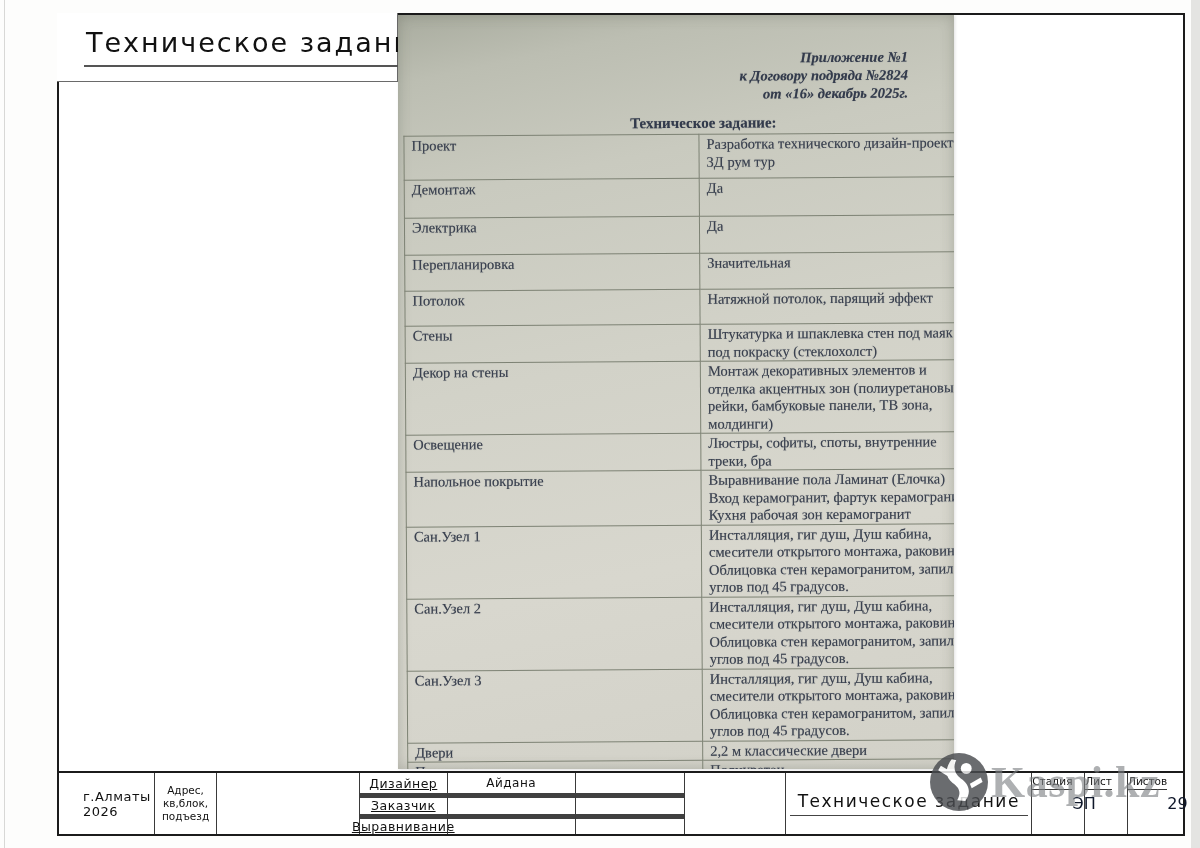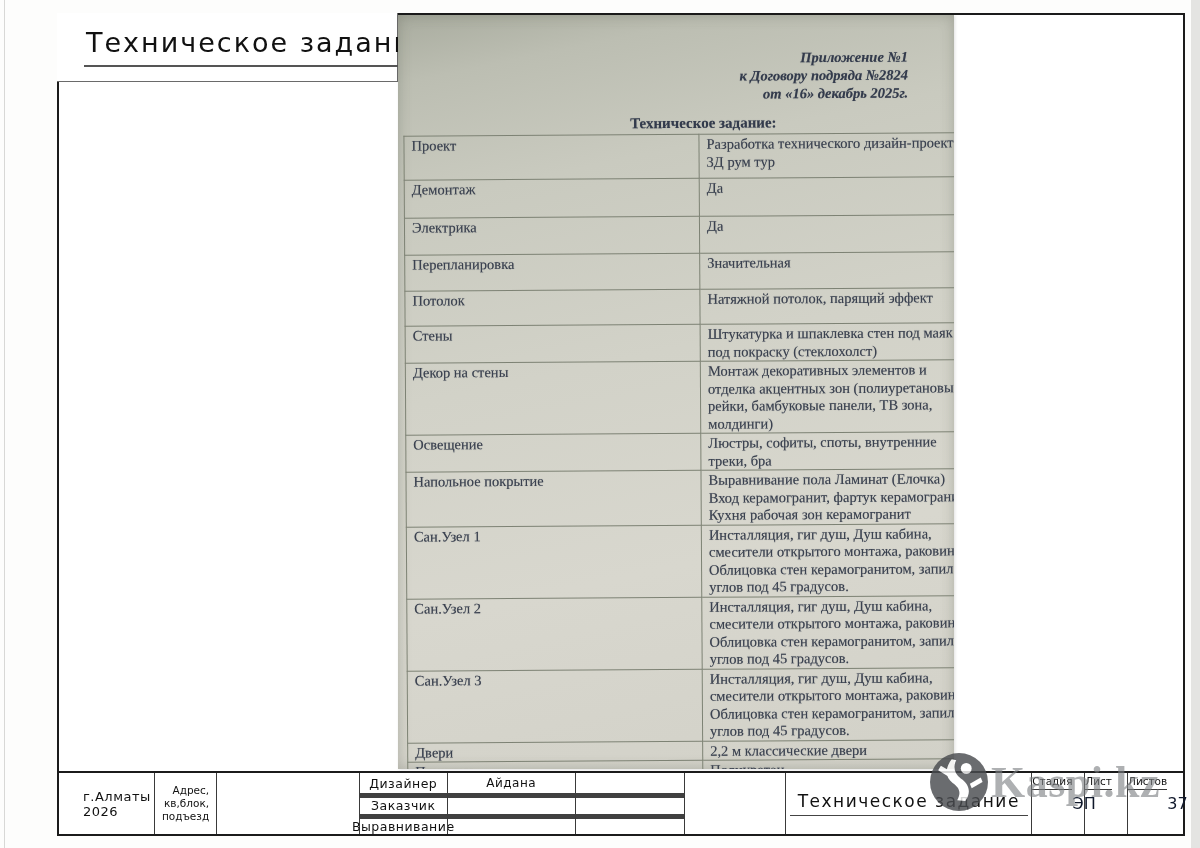--- a/index.html
+++ b/index.html
@@ -54,29 +54,29 @@
   table.doc-table tr:nth-of-type(14) td { height:19px; }
 
   
   .tb { position:absolute; left:57px; top:771px; width:1128px; height:65px;
         border:2px solid #1b1b1b; background:#fff; display:flex; }
   .tb .cell { border-left:1px solid #3a3a3a; height:100%; position:relative; }
   .tb .cell:first-child { border-left:none; }
   .c-city { width:95px; display:flex; align-items:center; justify-content:center;
             font-size:13px; letter-spacing:0.5px; color:#111;padding-left:24px; }
   .c-addr { width:63px; display:flex; align-items:center; justify-content:center;
-            font-size:10.5px; line-height:13px; text-align:right; white-space:pre-line; color:#111; }
+            font-size:10.5px; line-height:13px; text-align:center; white-space:pre-line; color:#111; }
   .c-empty1 { width:143px; }
   .c-sign { width:325px; display:grid; grid-template-columns:87px 128px 110px;
             grid-template-rows:1fr 1fr 1fr; }
   .c-sign > div { border-left:1px solid #3a3a3a; border-top:5px solid #404040;
                   display:flex; align-items:center; justify-content:center;
                   font-size:12.5px; letter-spacing:0.5px; color:#111; }
   .c-sign > div:nth-child(-n+3) { border-top:none; }
-  .c-sign > div:nth-child(3n+1) { border-left:none; }
+  .c-sign > div:nth-child(3n+1) { border-left:none;text-decoration:underline; }
   .c-sign .sig-val { font-size:12px; }
   .c-empty2 { width:102px; }
   .c-sheet-title { width:247px; display:flex; align-items:center; justify-content:center; }
   .c-sheet-title span { font-size:17px; letter-spacing:1.5px; color:#111;
                         border-bottom:1.5px solid #444; padding:0 8px 4px 8px; white-space:nowrap; }
   .c-stage { width:53px; } .c-list { width:43px;text-align:right; } .c-listov { width:56px; }
   .mini { display:flex; flex-direction:row; }
   .mini .hd { height:17px; border-bottom:1px solid #3a3a3a; display:flex; align-items:center;
               justify-content:center; font-size:10.5px; color:#111; }
   .mini .vl { flex:1; display:flex; align-items:center; justify-content:center;
@@ -212,21 +212,21 @@
     <div class="cell c-stage mini">
       <div class="hd">Стадия</div>
       <div class="vl">ЭП</div>
     </div>
     <div class="cell c-list mini">
       <div class="hd">Лист</div>
       <div class="vl"></div>
     </div>
     <div class="cell c-listov mini">
       <div class="hd">Листов</div>
-      <div class="vl">37</div>
+      <div class="vl">29</div>
     </div>
   </div>
 
   <div class="watermark">
     <svg viewBox="0 0 64 64">
       <circle cx="32" cy="32" r="32" fill="#4a4c50"></circle>
       <g fill="#ffffff">
         <circle cx="40" cy="17" r="6"></circle>
         <path d="M24 7 C16 17 17 27 25 33 C32 38 35 43 30 52 L39 53 C46 43 43 34 34 28 C27 23 25 15 29 8 Z"></path>
         <path d="M22 27 L9 19 L12 14 L26 22 Z"></path>

